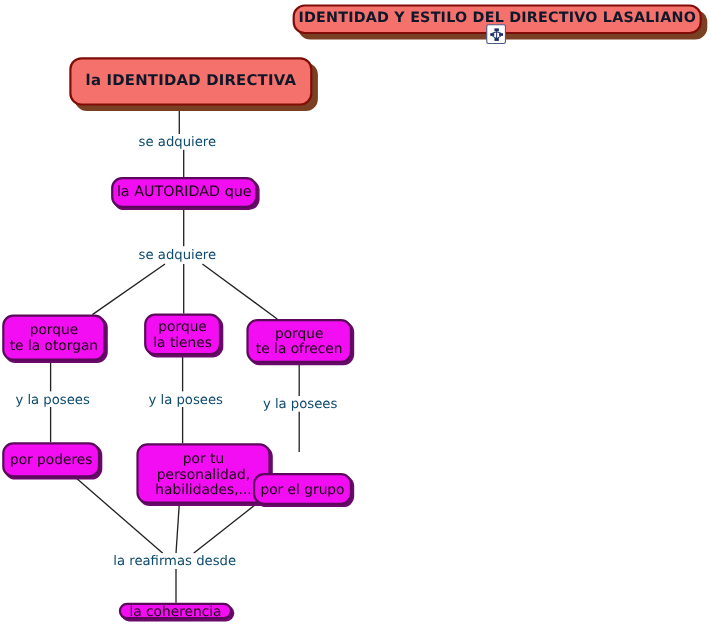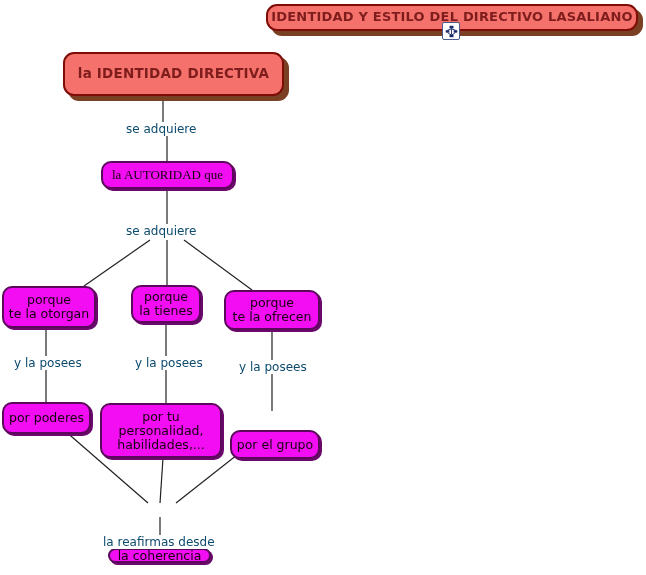--- a/index.html
+++ b/index.html
@@ -47,21 +47,21 @@
     width: 100%;
     white-space: pre-line;
   }
 
   
   .node-root {
     background: #f4726b;
     border: 2px solid #7e0d08;
     border-radius: 11px;
     box-shadow: 5px 5px 0 0 #7a4024;
-    color: #7f1d1d;
+    color: #0f172a;
     font-weight: bold;
     letter-spacing: 0.2px;
   }
 
   
   .node-concept {
     background: #f20df2;
     border: 2px solid #5b0a5b;
     border-radius: 10px;
     box-shadow: 2px 2px 0 0 #6b086b;
@@ -78,21 +78,20 @@
   #node-identidad {
     left: 63px; top: 52px;
     width: 221px; height: 44px;
     font-size: 13.5px;
   }
 
   #node-autoridad {
     left: 101px; top: 161px;
     width: 133px; height: 28px;
     font-size: 13px;
-    font-family: Liberation Serif, serif;
   }
 
   #node-otorgan {
     left: 2px; top: 286px;
     width: 94px; height: 42px;
     font-size: 12.5px;
   }
 
   #node-tienes {
     left: 131px; top: 285px;
@@ -106,21 +105,21 @@
     font-size: 12.5px;
   }
 
   #node-poderes {
     left: 2px; top: 402px;
     width: 89px; height: 32px;
     font-size: 12.5px;
   }
 
   #node-personalidad {
-    left: 100px; top: 403px;
+    left: 124px; top: 403px;
     width: 122px; height: 55px;
     font-size: 12.5px;
   }
 
   #node-grupo {
     left: 230px; top: 430px;
     width: 90px; height: 29px;
     font-size: 12.5px;
   }
 
@@ -140,21 +139,21 @@
     padding: 0 2px;
     z-index: 6;
     text-align: center;
   }
 
   #lbl-se-adquiere-1 { left: 124px; top: 122px; }
   #lbl-se-adquiere-2 { left: 124px; top: 224px; }
   #lbl-posees-1 { left: 12px; top: 356px; }
   #lbl-posees-2 { left: 133px; top: 356px; }
   #lbl-posees-3 { left: 237px; top: 360px; }
-  #lbl-reafirmas { left: 101px; top: 503px; margin-top: 32px; }
+  #lbl-reafirmas { left: 101px; top: 503px; }
 
   
   #map-icon {
     position: absolute;
     left: 442px; top: 22px;
     width: 16px; height: 16px;
     background: #ffffff;
     border: 1px solid #4a5a8a;
     border-radius: 2px;
     z-index: 9;

